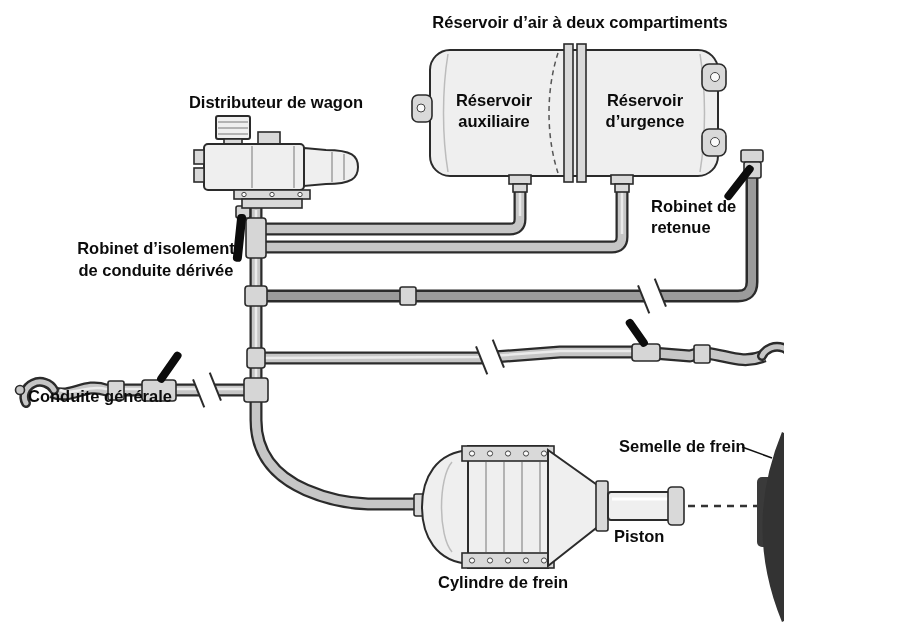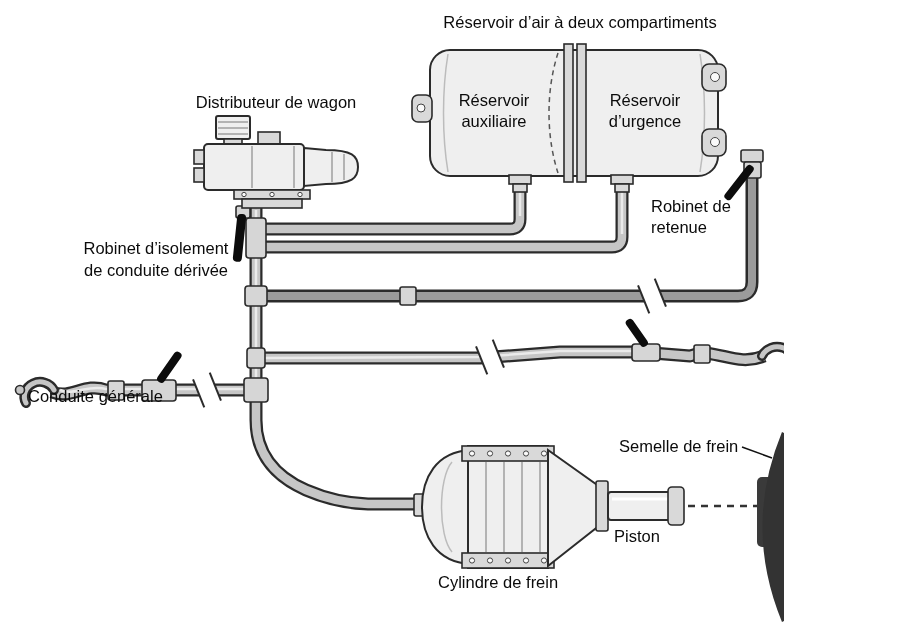--- a/index.html
+++ b/index.html
@@ -1,16 +1,16 @@
 <!DOCTYPE html>
 <html><head>
 <meta charset="utf-8">
 <style>
   html,body{margin:0;padding:0;background:#ffffff;}
-  .canvas{position:relative;width:784px;height:631px;background:#ffffff;overflow:hidden;}
+  .canvas{position:relative;width:784px;height:631px;background:#ffffff;overflow:hidden;font-weight:bold;}
   svg{display:block;}
   .lbl{font-family:"Liberation Sans",sans-serif;font-size:16.5px;fill:#0b0b0b;}
   .mid{text-anchor:middle;}
   
   .po{stroke:#2b2b2b;stroke-width:13;fill:none;stroke-linejoin:round;stroke-linecap:butt;}
   .pi{stroke:#c6c6c6;stroke-width:8.5;fill:none;stroke-linejoin:round;stroke-linecap:butt;}
   .pid{stroke:#9b9b9b;stroke-width:8;fill:none;stroke-linejoin:round;}
   .ph{stroke:#ebebeb;stroke-width:2.5;fill:none;}
   .comp{fill:#efefef;stroke:#2b2b2b;stroke-width:2;}
   .comp-d{fill:#d9d9d9;stroke:#2b2b2b;stroke-width:1.6;}

